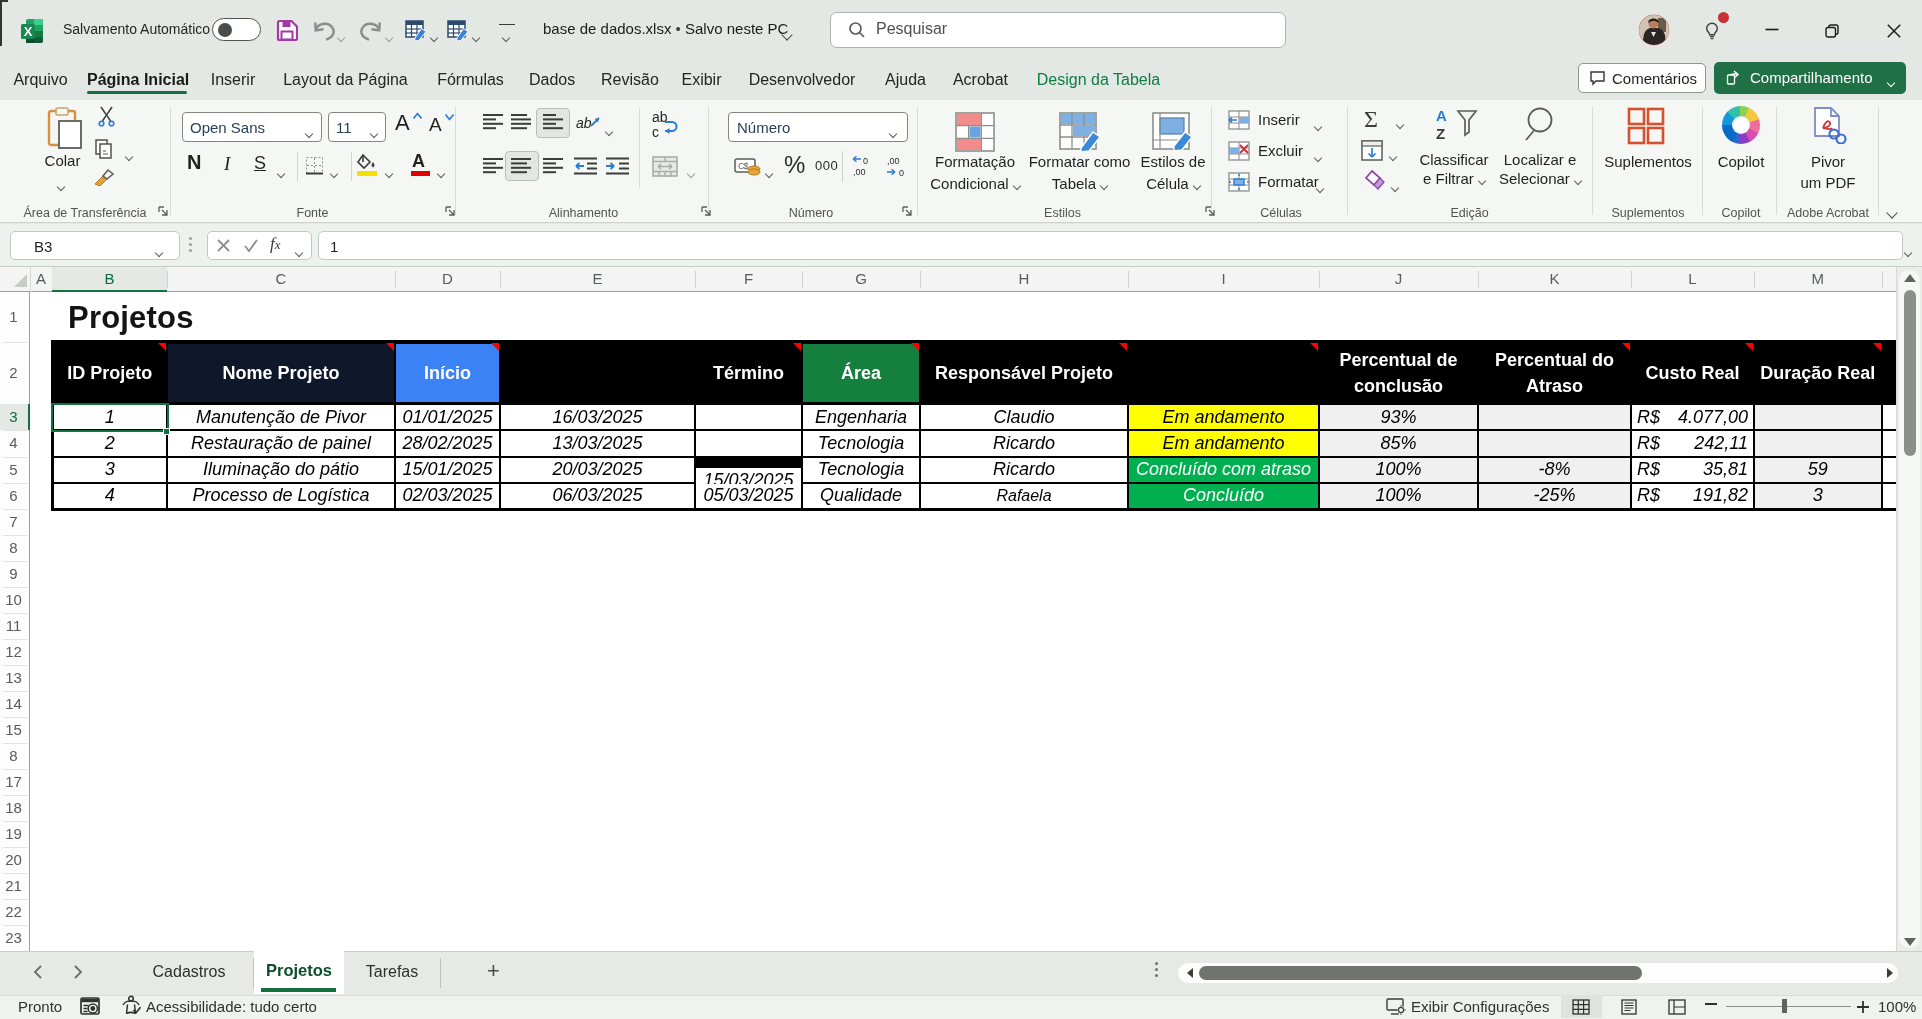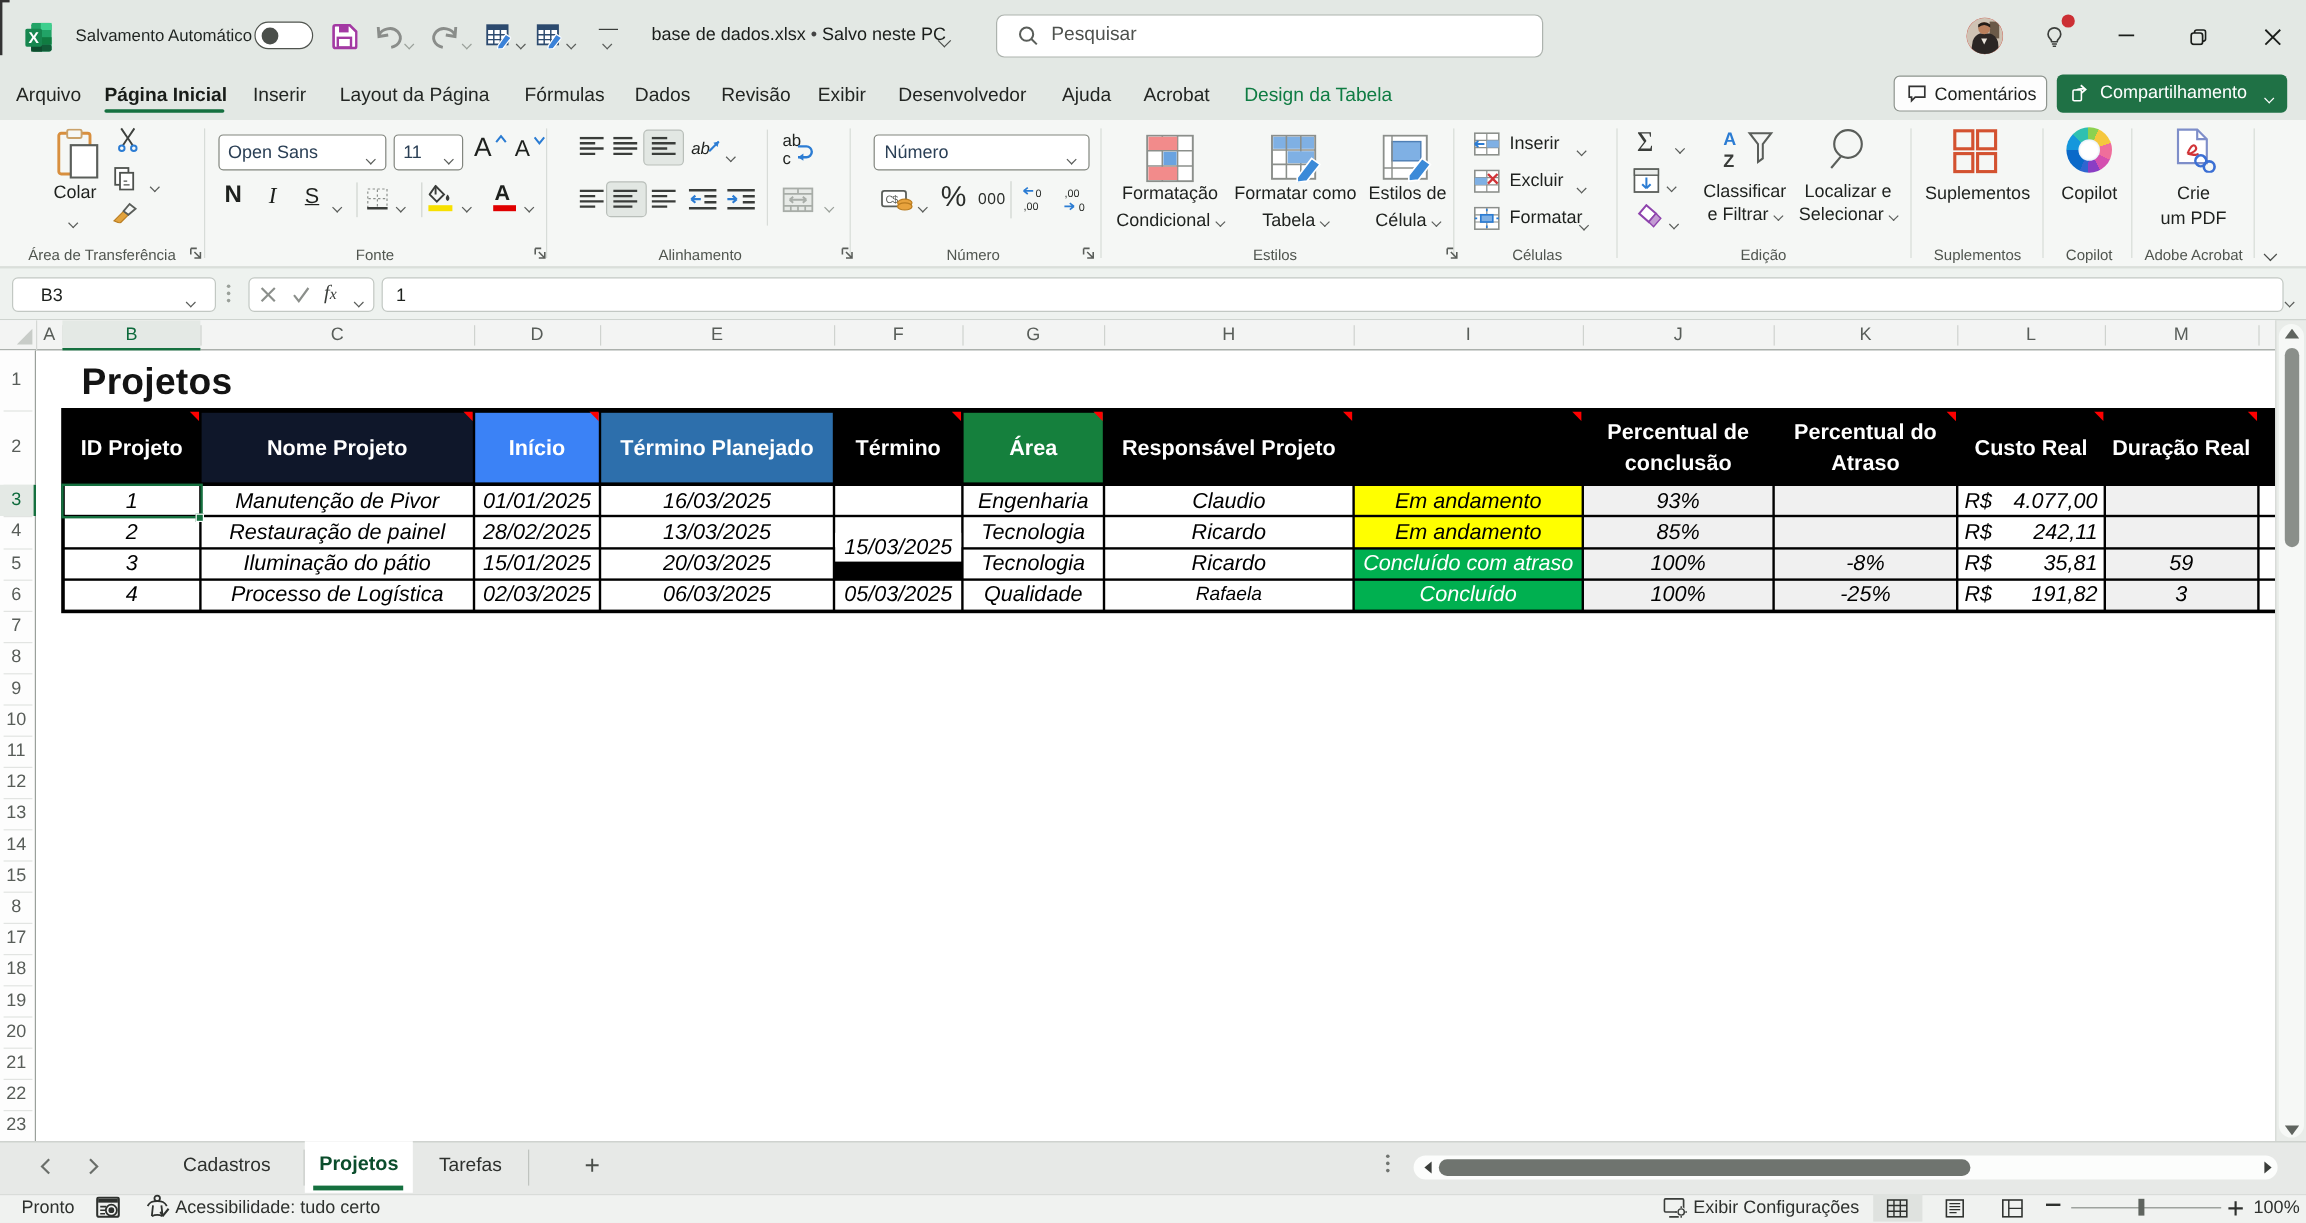--- a/index.html
+++ b/index.html
@@ -448,21 +448,21 @@
 <div class="a" style="left:1722px;top:106px;width:38px;height:38px;border-radius:50%;background:conic-gradient(from 205deg,#0a69c9 0 18%,#1597dc 18% 30%,#2fc0b0 30% 42%,#8dd14f 42% 50%,#f5c73e 50% 63%,#ef6e9b 63% 75%,#d44fb0 75% 85%,#8a3ec4 85% 94%,#2f66d0 94% 100%)"></div>
 <div class="a" style="left:1732px;top:116px;width:18px;height:18px;border-radius:50%;background:radial-gradient(circle at 50% 50%, #fff 0 55%, #dcebf7 75%, rgba(255,255,255,0.2) 100%)"></div>
 <div class="a" style="left:1704px;top:153px;width:74px;text-align:center;font-size:15px;color:#1e211e">Copilot</div>
 <svg class="a" style="left:1811px;top:106px" width="36" height="38" viewBox="0 0 36 38">
  <path d="M4 2 h16 l8 8 v20 h-24 z" fill="#fff" stroke="#7e8ec9" stroke-width="1.8"></path>
  <path d="M20 2 v8 h8" fill="none" stroke="#7e8ec9" stroke-width="1.8"></path>
  <path d="M12 22 c3-8 6-8 7-5 c1 2-3 5-7 5 c5 1 8 2 9 0" fill="none" stroke="#d13438" stroke-width="1.8"></path>
  <circle cx="23" cy="28" r="4.5" fill="none" stroke="#3b6fd4" stroke-width="2.2" transform="rotate(-45 23 28)"></circle>
  <circle cx="30" cy="33" r="4.5" fill="none" stroke="#3b6fd4" stroke-width="2.2"></circle>
 </svg>
-<div class="a" style="left:1778px;top:153px;width:100px;text-align:center;font-size:15px;color:#1e211e">Crie</div>
+<div class="a" style="left:1778px;top:153px;width:100px;text-align:center;font-size:15px;color:#1e211e">Pivor</div>
 <div class="a" style="left:1778px;top:174px;width:100px;text-align:center;font-size:15px;color:#1e211e">um PDF</div>
 
 <div class="a" style="left:0;top:224px;width:1922px;height:43px;background:#eef2ef;border-bottom:1px solid #c6ccc7"></div>
 <div class="a" style="left:10px;top:231px;width:170px;height:29px;background:#fff;border:1px solid #c2c8c3;border-radius:5px"></div>
 <div class="a" style="left:34px;top:238px;font-size:15px;color:#1e211e">B3</div>
 <div class="a" style="left:156px;top:242px"><span class="chevs"></span></div>
 <div class="a" style="left:189px;top:237px;width:3px;height:3px;background:#9aa09a;border-radius:50%;box-shadow:0 6px 0 #9aa09a,0 12px 0 #9aa09a"></div>
 <div class="a" style="left:207px;top:231px;width:105px;height:29px;background:#fff;border:1px solid #c2c8c3;border-radius:5px"></div>
 <svg class="a" style="left:216px;top:238px" width="15" height="15" viewBox="0 0 15 15">
  <line x1="2" y1="2" x2="13" y2="13" stroke="#8b8f8b" stroke-width="1.8"></line>
@@ -558,21 +558,20 @@
 <div class="a" style="left:3px;top:899.0px;width:24px;height:1px;background:#e2e4e2"></div>
 <div class="a" style="left:0;top:899.0px;width:27px;height:26.0px;line-height:26.0px;text-align:center;font-size:15px;color:#585d59">22</div>
 <div class="a" style="left:3px;top:925.0px;width:24px;height:1px;background:#e2e4e2"></div>
 <div class="a" style="left:0;top:925.0px;width:27px;height:26.0px;line-height:26.0px;text-align:center;font-size:15px;color:#585d59">23</div>
 <div class="a" style="left:3px;top:951.0px;width:24px;height:1px;background:#e2e4e2"></div>
 <div class="a" style="left:68px;top:300px;font-size:31px;font-weight:bold;color:#141414;letter-spacing:0.2px">Projetos</div>
 <div class="a" style="left:50.5px;top:340px;width:1845.5px;height:171px;background:#000"></div>
 <div class="a" style="left:53.5px;top:343.5px;width:112.5px;height:58.5px;background:#000;display:flex;align-items:center;justify-content:center;text-align:center;color:#fff;font-weight:bold;font-size:18px;line-height:26px;">ID Projeto</div>
 <div class="a" style="left:168px;top:343.5px;width:226px;height:58.5px;background:#0f172a;display:flex;align-items:center;justify-content:center;text-align:center;color:#fff;font-weight:bold;font-size:18px;line-height:26px;">Nome Projeto</div>
 <div class="a" style="left:396px;top:343.5px;width:103px;height:58.5px;background:#3b82f6;display:flex;align-items:center;justify-content:center;text-align:center;color:#fff;font-weight:bold;font-size:18px;line-height:26px;">Início</div>
-<div class="a" style="left:501px;top:343.5px;width:193px;height:58.5px;background:#2d6fac;display:flex;align-items:center;justify-content:center;text-align:center;color:#fff;font-weight:bold;font-size:18px;line-height:26px;">Término Planejado</div>
 <div class="a" style="left:696px;top:343.5px;width:105px;height:58.5px;background:#000;display:flex;align-items:center;justify-content:center;text-align:center;color:#fff;font-weight:bold;font-size:18px;line-height:26px;">Término</div>
 <div class="a" style="left:803px;top:343.5px;width:116px;height:58.5px;background:#15803d;display:flex;align-items:center;justify-content:center;text-align:center;color:#fff;font-weight:bold;font-size:18px;line-height:26px;">Área</div>
 <div class="a" style="left:921px;top:343.5px;width:206px;height:58.5px;background:#000;display:flex;align-items:center;justify-content:center;text-align:center;color:#fff;font-weight:bold;font-size:18px;line-height:26px;">Responsável Projeto</div>
 <div class="a" style="left:1320px;top:343.5px;width:157px;height:58.5px;background:#000;display:flex;align-items:center;justify-content:center;text-align:center;color:#fff;font-weight:bold;font-size:18px;line-height:26px;">Percentual de<br>conclusão</div>
 <div class="a" style="left:1479px;top:343.5px;width:151px;height:58.5px;background:#000;display:flex;align-items:center;justify-content:center;text-align:center;color:#fff;font-weight:bold;font-size:18px;line-height:26px;">Percentual do<br>Atraso</div>
 <div class="a" style="left:1632px;top:343.5px;width:121px;height:58.5px;background:#000;display:flex;align-items:center;justify-content:center;text-align:center;color:#fff;font-weight:bold;font-size:18px;line-height:26px;">Custo Real</div>
 <div class="a" style="left:1755px;top:343.5px;width:125.5px;height:58.5px;background:#000;display:flex;align-items:center;justify-content:center;text-align:center;color:#fff;font-weight:bold;font-size:18px;line-height:26px;">Duração Real</div>
 <svg class="a" style="left:158px;top:342.5px" width="8" height="8" viewBox="0 0 8 8">
       <path d="M0 0 H8 V8 Z" fill="#ff0000"></path>
     </svg>
@@ -634,21 +633,21 @@
       <span style="padding-left:5px">R$</span>
       <span style="flex:1"></span>
       <span style="padding-right:5px">242,11</span>
     </div>
 <div class="a" style="left:1755px;top:431.25px;width:125.5px;height:24.25px;background:#f0f0f0;display:flex;align-items:center;justify-content:center;font-style:italic;font-size:18px;color:#000;"></div>
 <div class="a" style="left:1882.5px;top:431.25px;width:13.5px;height:24.25px;background:#fff;display:flex;align-items:center;justify-content:center;font-style:italic;font-size:18px;color:#000;"></div>
 <div class="a" style="left:53.5px;top:457.5px;width:112.5px;height:24.25px;background:#fff;display:flex;align-items:center;justify-content:center;font-style:italic;font-size:18px;color:#000;">3</div>
 <div class="a" style="left:168px;top:457.5px;width:226px;height:24.25px;background:#fff;display:flex;align-items:center;justify-content:center;font-style:italic;font-size:18px;color:#000;">Iluminação do pátio</div>
 <div class="a" style="left:396px;top:457.5px;width:103px;height:24.25px;background:#fff;display:flex;align-items:center;justify-content:center;font-style:italic;font-size:18px;color:#000;">15/01/2025</div>
 <div class="a" style="left:501px;top:457.5px;width:193px;height:24.25px;background:#fff;display:flex;align-items:center;justify-content:center;font-style:italic;font-size:18px;color:#000;">20/03/2025</div>
-<div class="a" style="left:696px;top:444px;width:105px;height:24.25px;background:#fff;display:flex;align-items:center;justify-content:center;font-style:italic;font-size:18px;color:#000;">15/03/2025</div>
+<div class="a" style="left:696px;top:468px;width:105px;height:24.25px;background:#fff;display:flex;align-items:center;justify-content:center;font-style:italic;font-size:18px;color:#000;">15/03/2025</div>
 <div class="a" style="left:803px;top:457.5px;width:116px;height:24.25px;background:#fff;display:flex;align-items:center;justify-content:center;font-style:italic;font-size:18px;color:#000;">Tecnologia</div>
 <div class="a" style="left:921px;top:457.5px;width:206px;height:24.25px;background:#fff;display:flex;align-items:center;justify-content:center;font-style:italic;font-size:18px;color:#000;">Ricardo</div>
 <div class="a" style="left:1129px;top:457.5px;width:189px;height:24.25px;background:#00b050;display:flex;align-items:center;justify-content:center;font-style:italic;font-size:18px;color:#000;color:#fff;">Concluído com atraso</div>
 <div class="a" style="left:1320px;top:457.5px;width:157px;height:24.25px;background:#f0f0f0;display:flex;align-items:center;justify-content:center;font-style:italic;font-size:18px;color:#000;">100%</div>
 <div class="a" style="left:1479px;top:457.5px;width:151px;height:24.25px;background:#f0f0f0;display:flex;align-items:center;justify-content:center;font-style:italic;font-size:18px;color:#000;">-8%</div>
 <div class="a" style="left:1632px;top:457.5px;width:121px;height:24.25px;background:#fff;display:flex;align-items:center;font-style:italic;font-size:18px;color:#000;">
       <span style="padding-left:5px">R$</span>
       <span style="flex:1"></span>
       <span style="padding-right:5px">35,81</span>
     </div>

